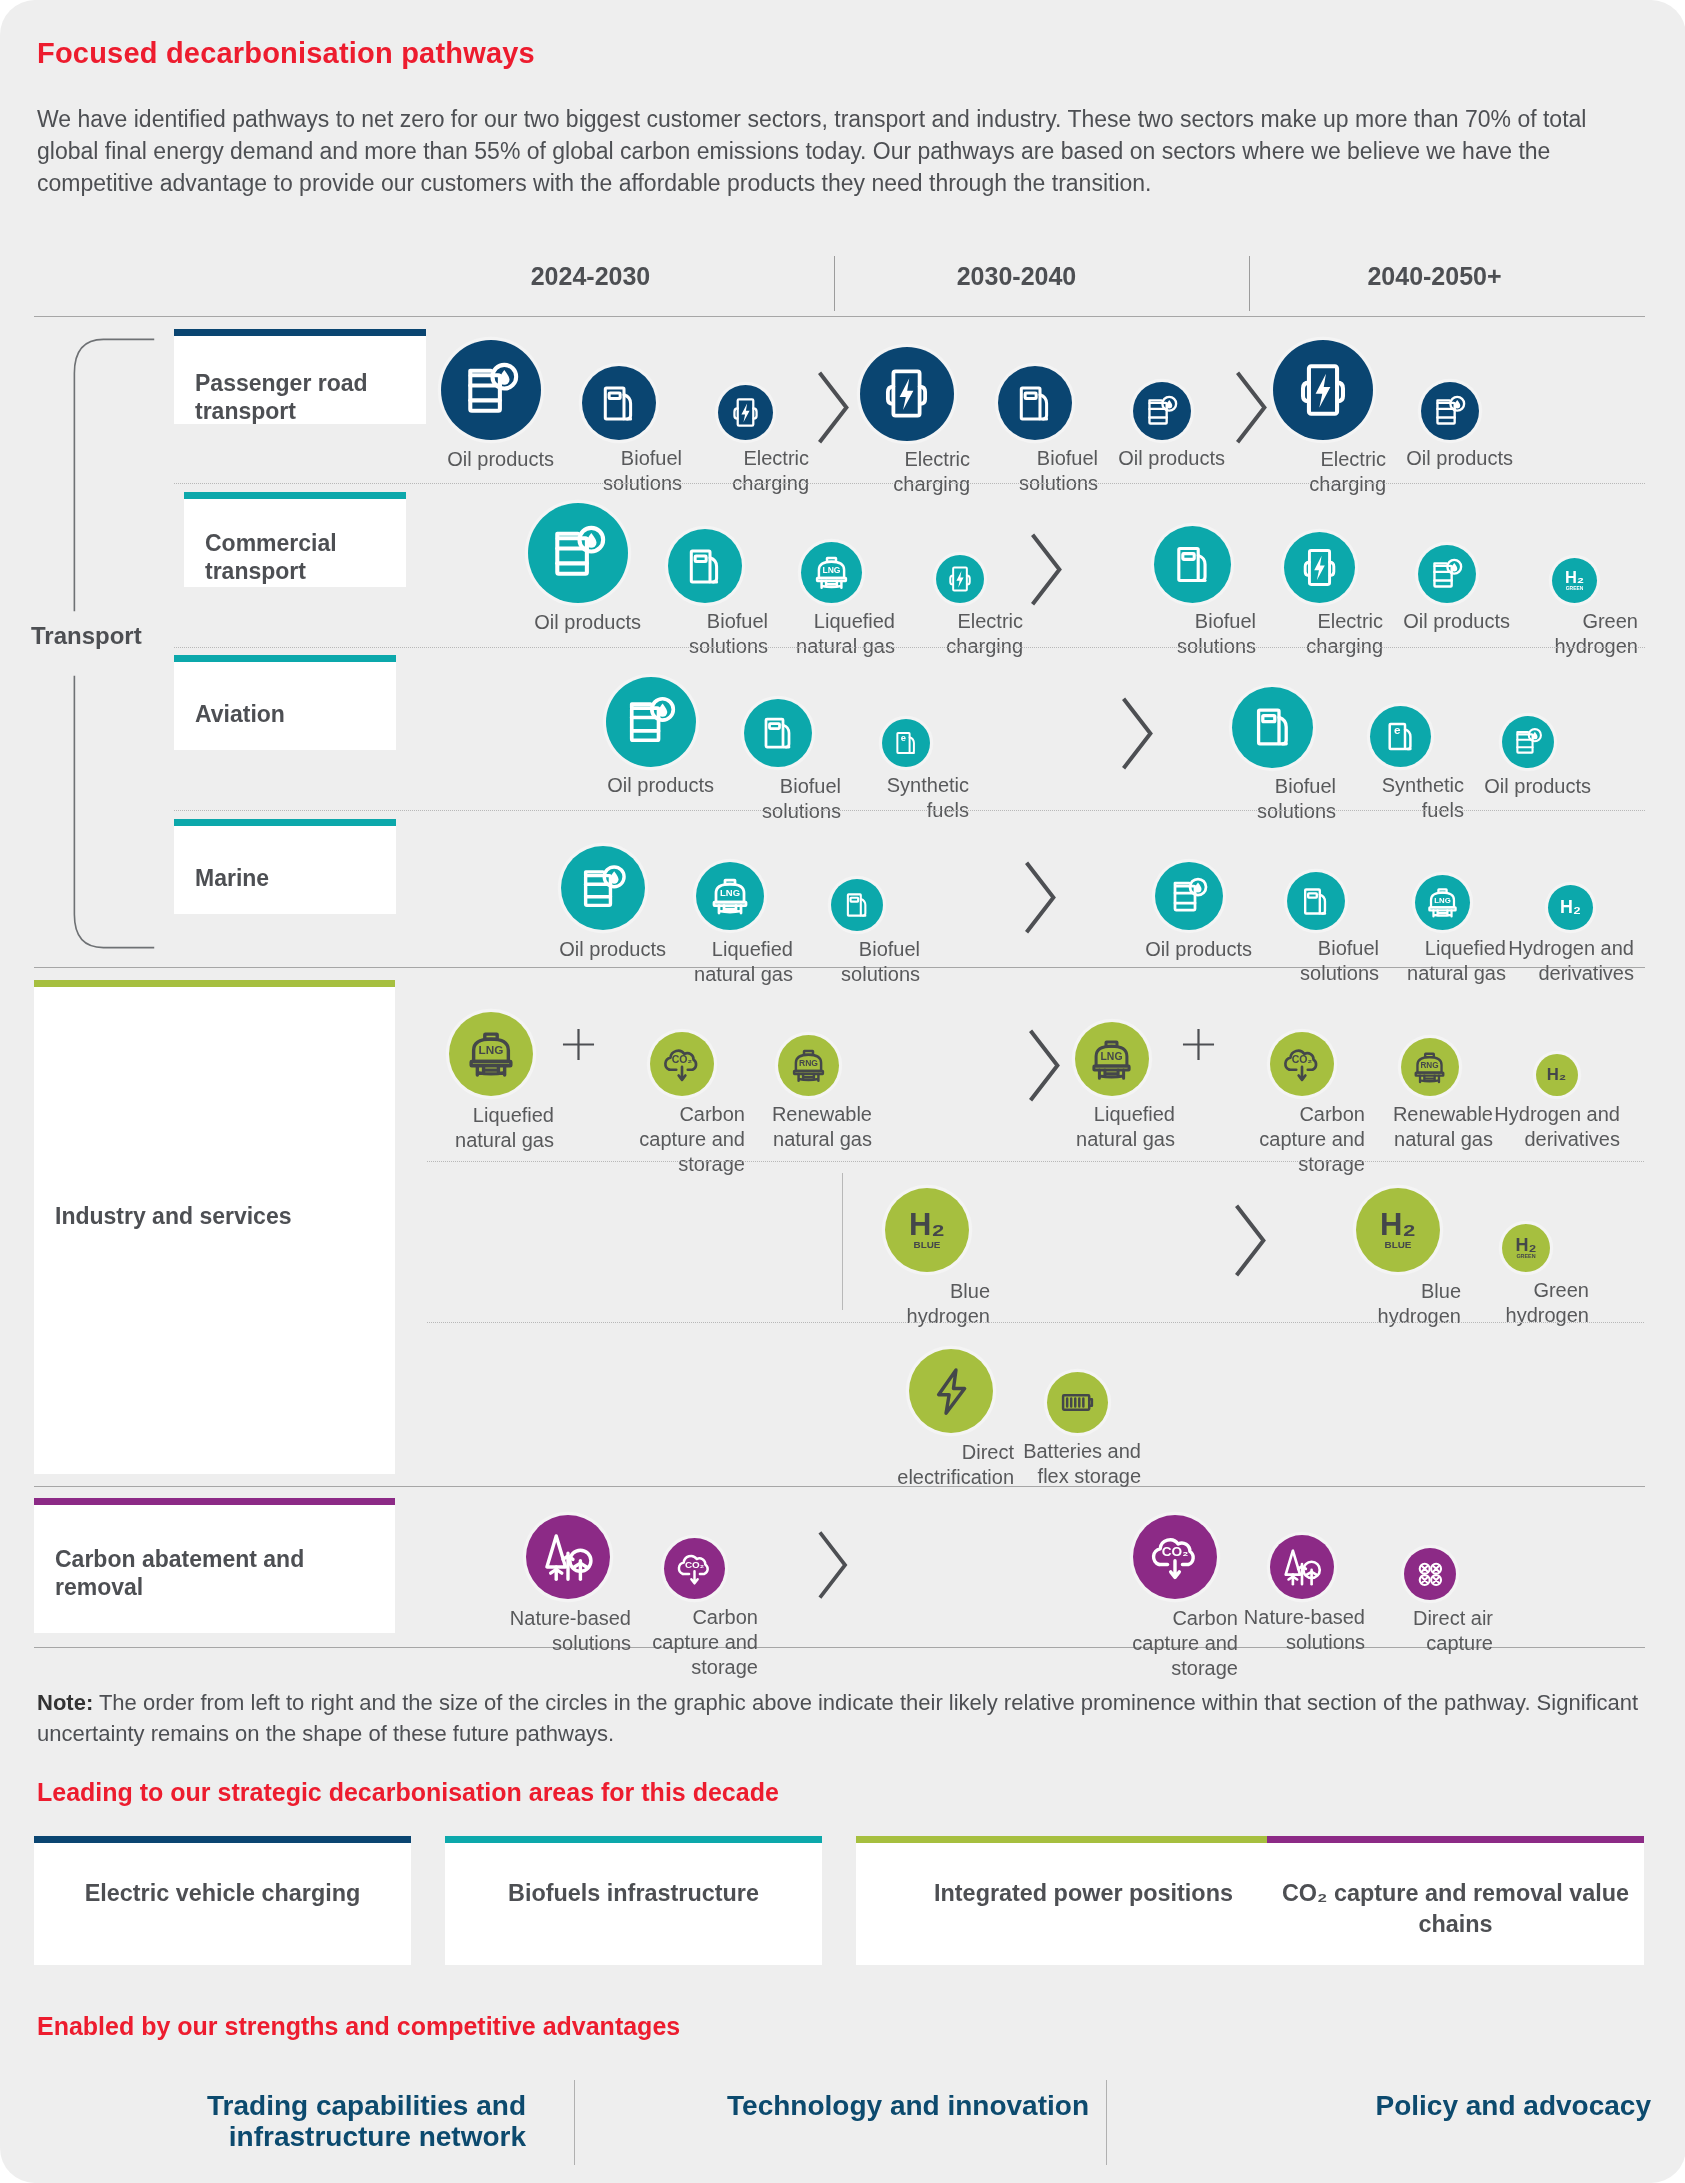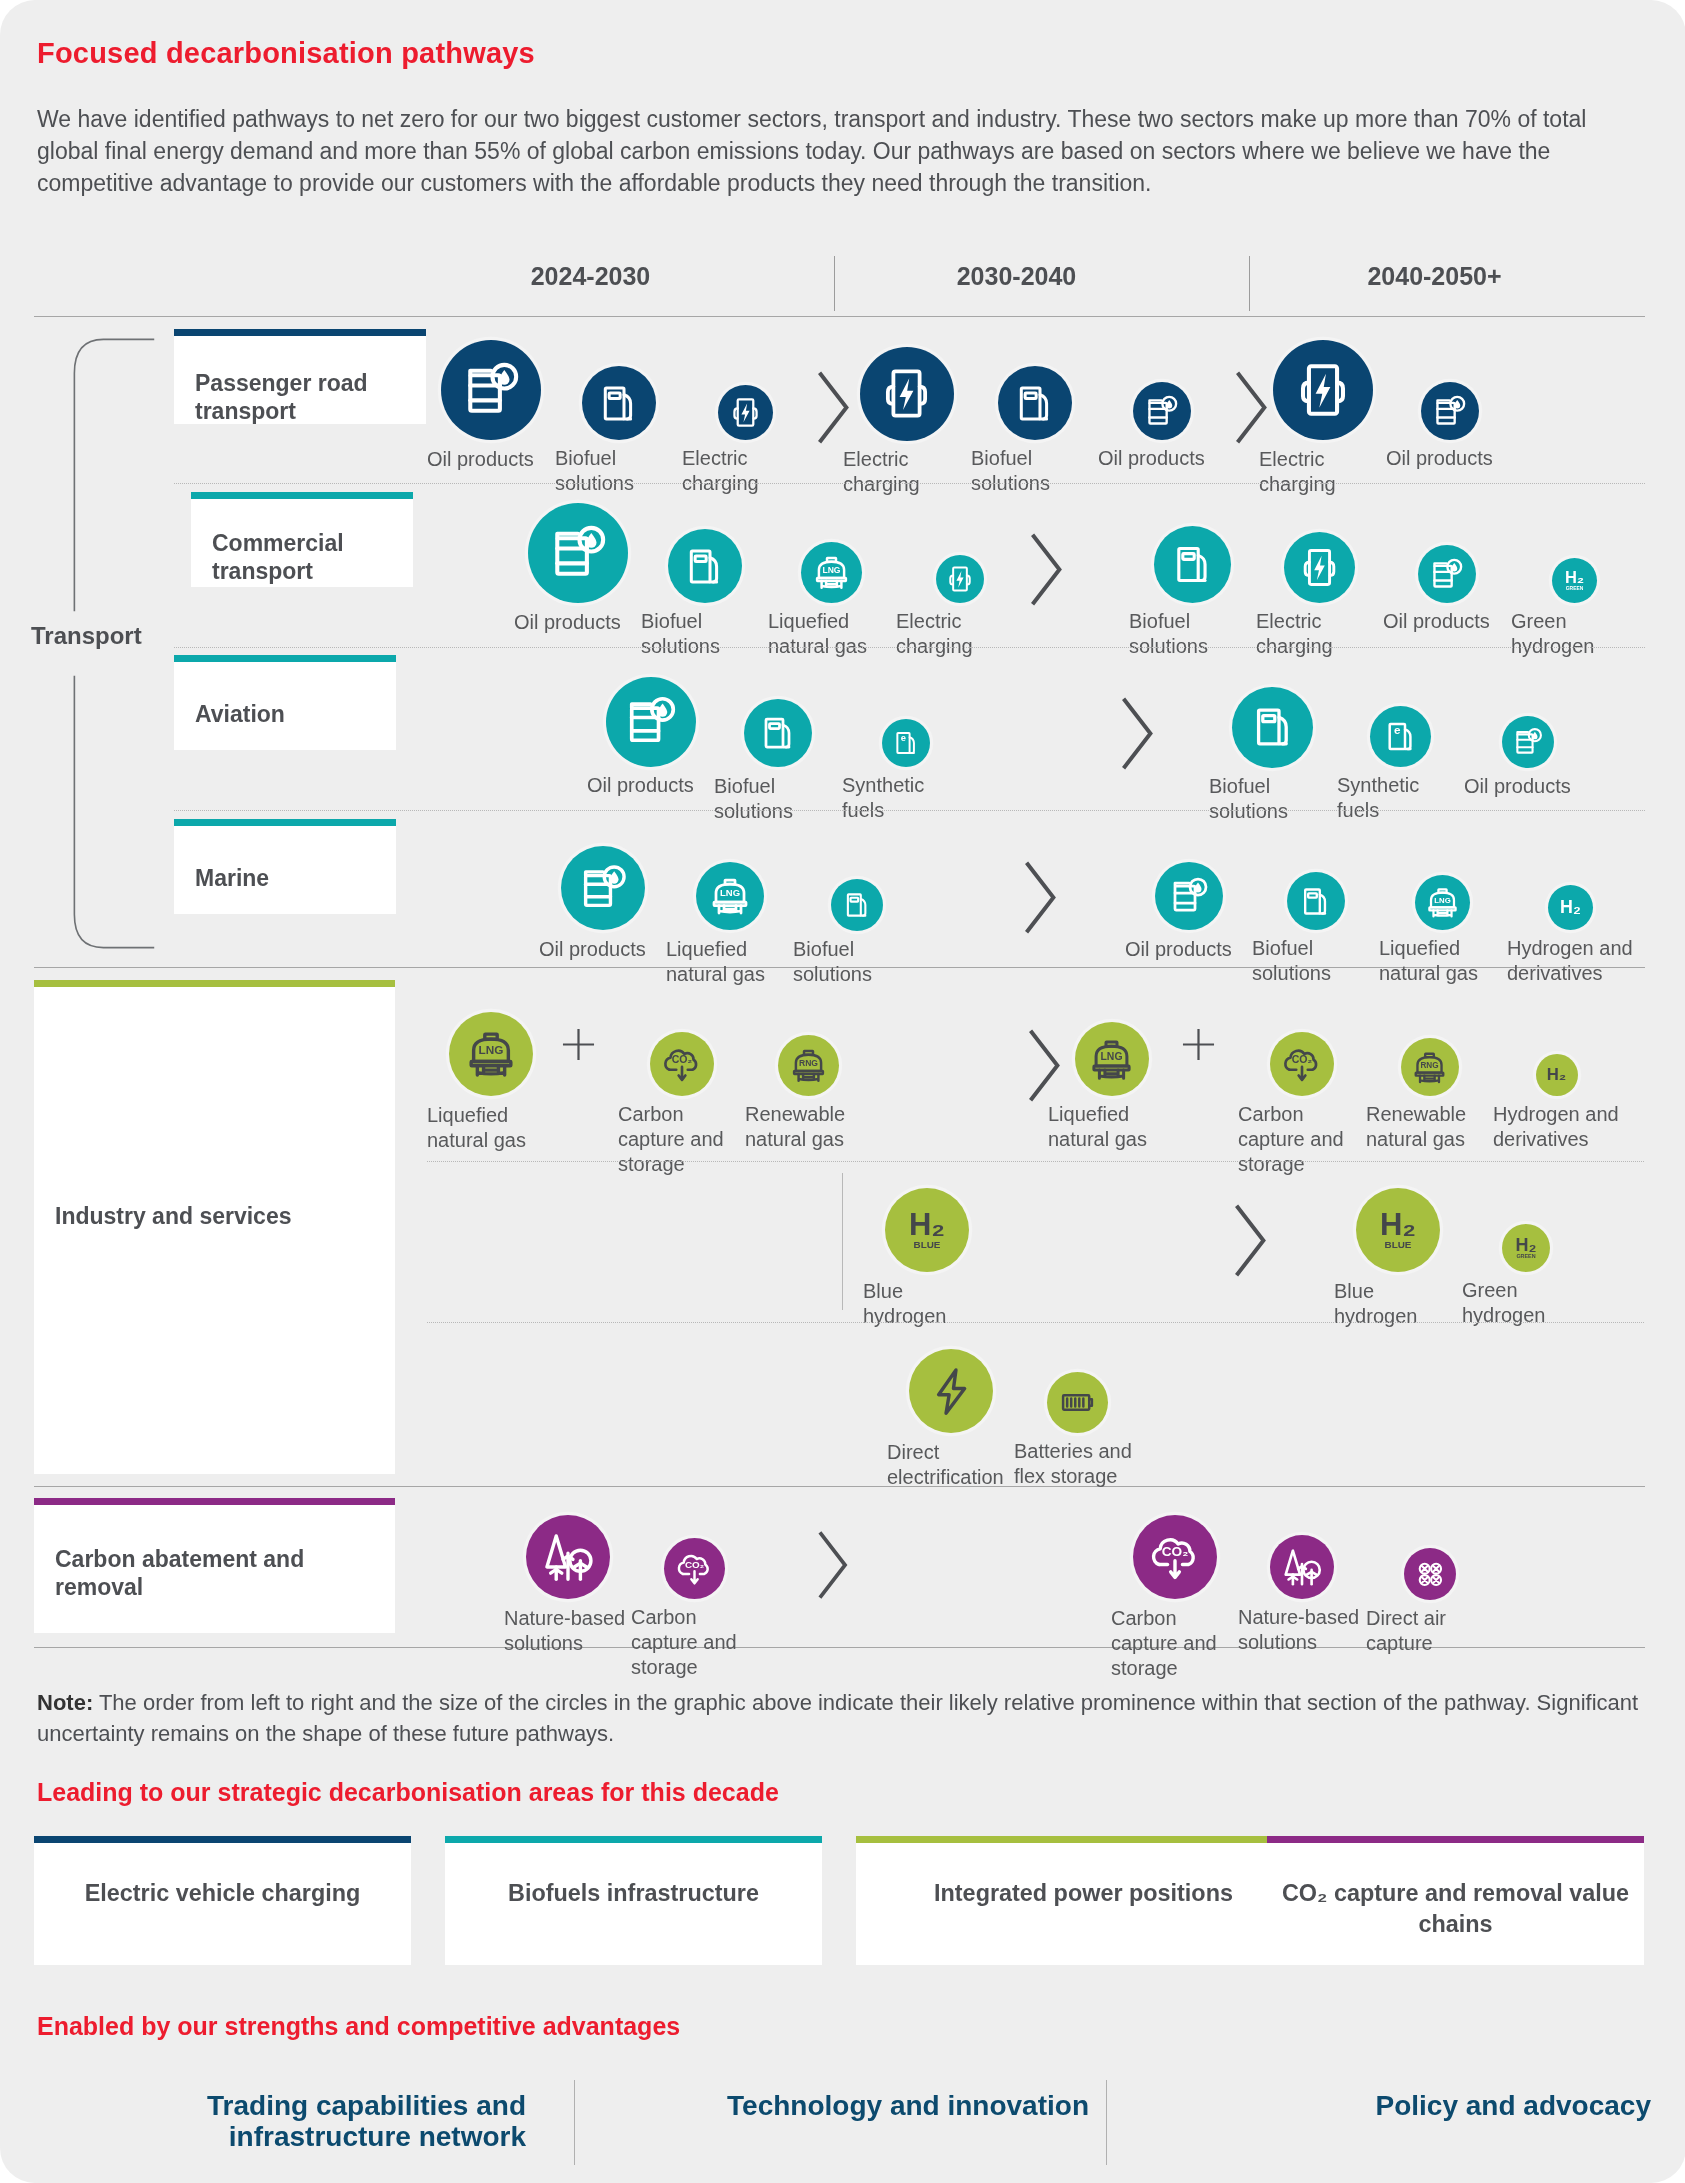--- a/index.html
+++ b/index.html
@@ -61,21 +61,21 @@
     padding:0;
   }
   .lblbox .bar { height:7.3px; width:100%; }
   .lblbox .txt {
     position:absolute; left:21px;
     font-size:23px; font-weight:bold; color:#4d4f53;
     line-height:28px;
   }
 
   
-  .node { position:absolute; text-align:left; }
+  .node { position:absolute; text-align:right; }
   .node .bub {
     border-radius:50%;
     margin:0 auto;
     display:flex; align-items:center; justify-content:center;
     box-shadow:0 0 0 3.2px #f4f4f4;
   }
   .node .cap {
     font-size:20px; line-height:25px; color:#58595b;
     margin-top:6.4px; white-space:nowrap;
   }
@@ -251,21 +251,21 @@
               <line x1="22" y1="64" x2="62" y2="64"></line>
               <path d="M22 30 L22 24 L50 24"></path>
               <circle cx="68" cy="32" r="16"></circle>
               <path d="M68 23 q7 9 7 13 a7 7 0 0 1 -14 0 q0 -4 7 -13z" fill="#ffffff" stroke="none"></path>
             </g>
           </svg>
         </div>
         <div class="cap w2">Oil products</div>
       </div>
       <div class="dotrule" style="left:174px;top:483px;width:1471px;"></div>
-      <div class="lblbox" style="left:191px;top:492px;width:222px;height:95px;">
+      <div class="lblbox" style="left:184px;top:492px;width:222px;height:95px;">
         <div class="bar" style="background:#0ca8ab;"></div>
         <div class="txt" style="top:37px;">Commercial transport</div>
       </div>
       <div class="node" style="left:514px;top:508px;width:127px;">
         <div class="bub" style="width:100px;height:100px;background:#0ca8ab;margin-top:-4.8px;">
           <svg width="74" height="74" viewBox="0 0 100 100">
             <g fill="none" stroke="#ffffff" stroke-width="5.5" stroke-linejoin="round" stroke-linecap="round">
               <rect x="22" y="30" width="40" height="48" rx="2"></rect>
               <line x1="22" y1="44" x2="62" y2="44"></line>
               <line x1="22" y1="64" x2="62" y2="64"></line>

